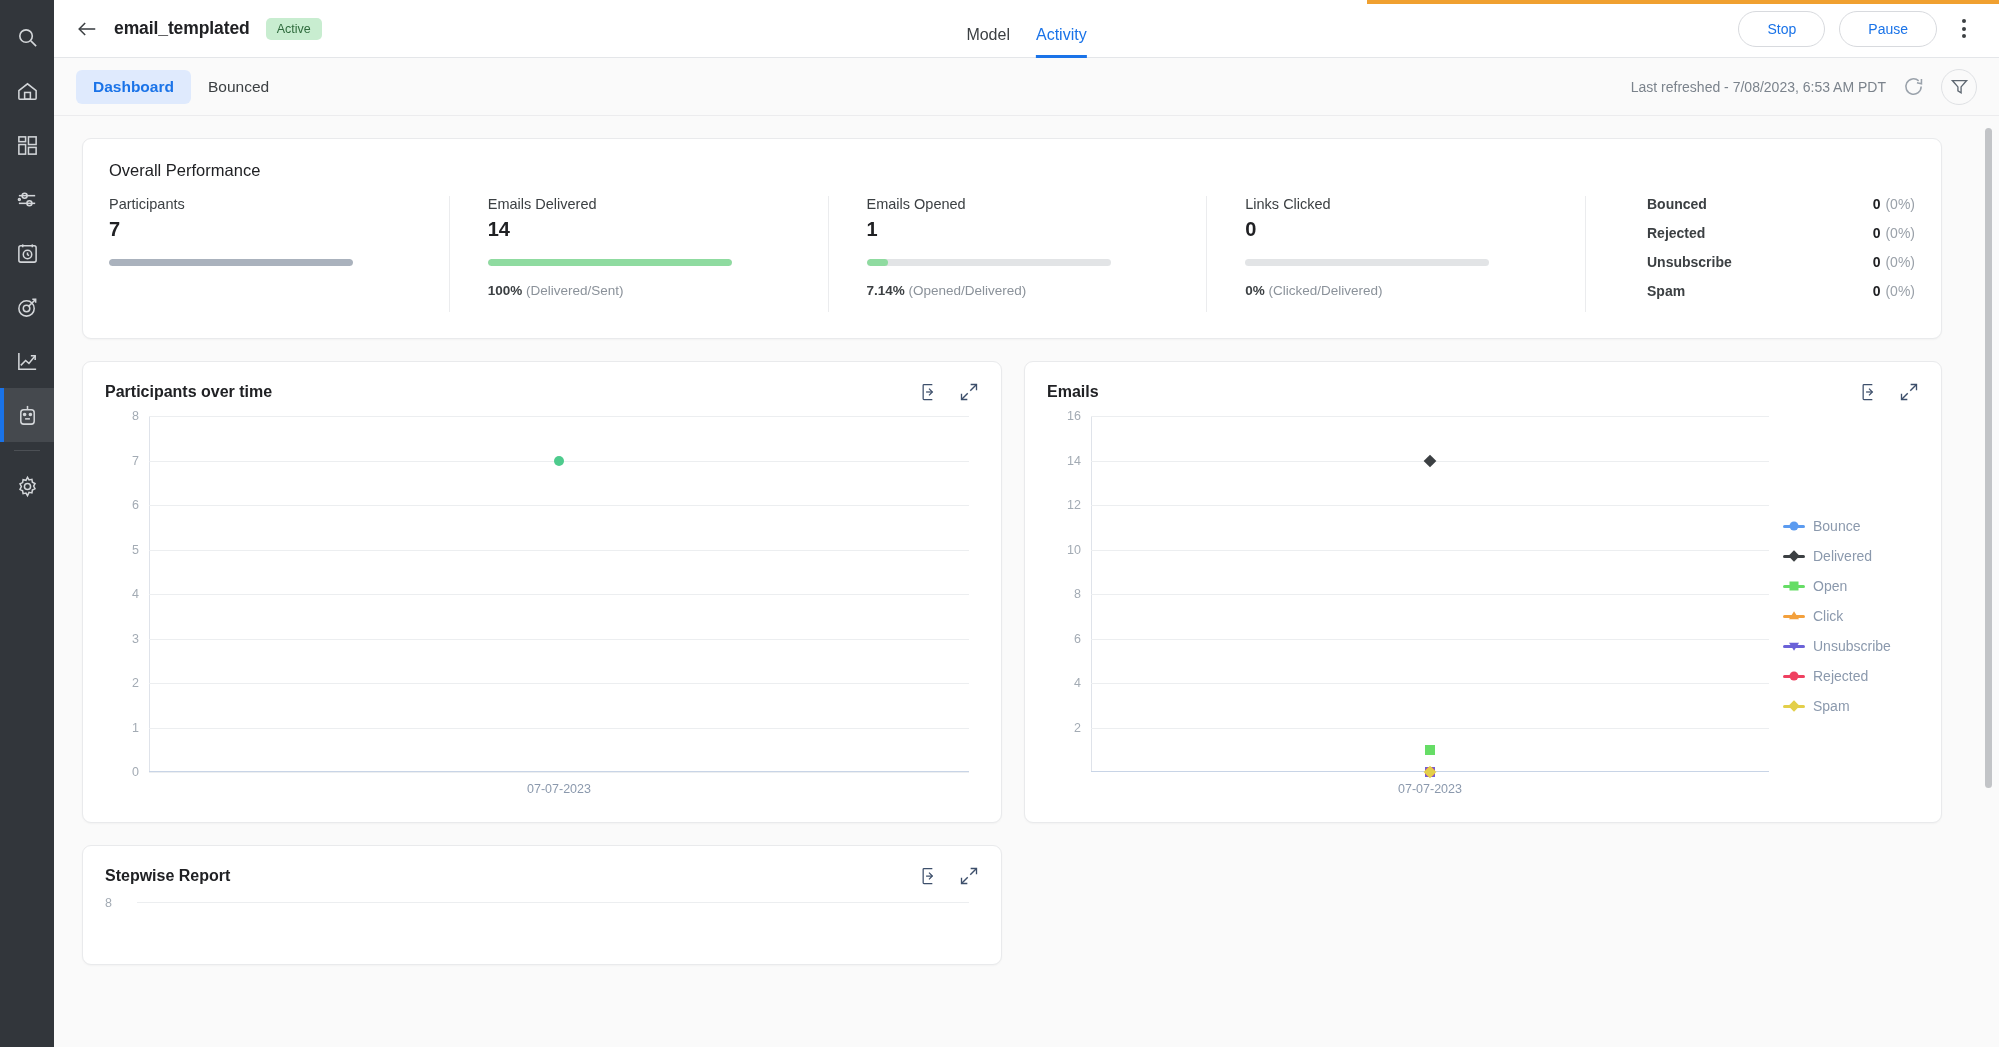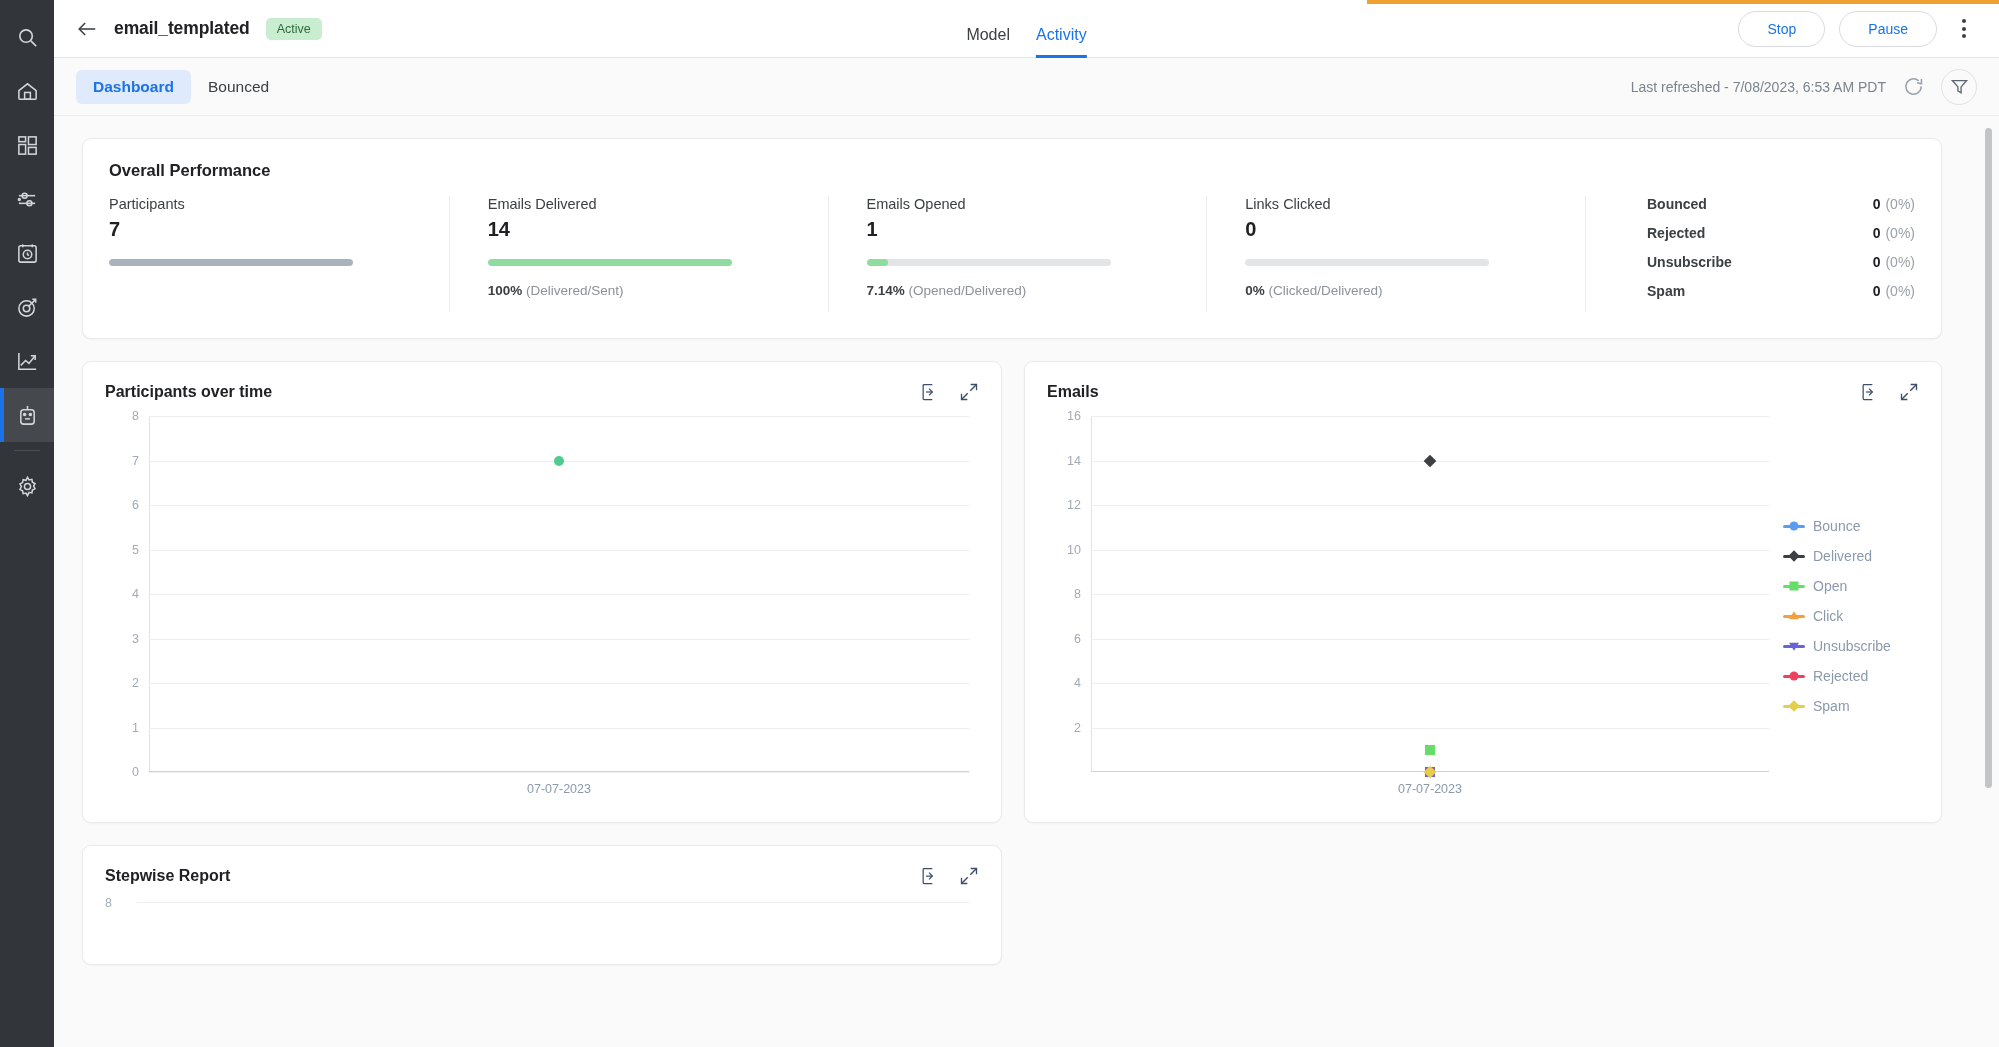--- a/index.html
+++ b/index.html
@@ -115,21 +115,21 @@
     background: #c2c4c7; border-radius: 4px; cursor: pointer;
   }
 
   .card {
     background: #fff; border: 1px solid #e9eaec; border-radius: 9px;
     box-shadow: 0 1px 2px rgba(0,0,0,.035);
   }
 
   
   .perf-card { padding: 22px 26px 26px 26px; margin-bottom: 22px; width: 1860px; }
-  .perf-title { font-size: 16.5px; font-weight: 700; color: #202124; margin-bottom: 16px; }
+  .perf-title { font-size: 16.5px; font-weight: 400; color: #202124; margin-bottom: 16px; }
   .perf-row { display: flex; align-items: stretch; }
   .metric { flex: 1; padding-right: 30px; position: relative; }
   .metric + .metric { padding-left: 38px; border-left: 1px solid #ebecee; }
   .metric-label { font-size: 14.5px; color: #3c4043; margin-bottom: 6px; }
   .metric-value { font-size: 20px; font-weight: 700; color: #202124; margin-bottom: 18px; }
   .bar-track { height: 7px; border-radius: 4px; background: #e2e4e6; width: 244px; position: relative; overflow: hidden; }
   .bar-fill { position: absolute; left: 0; top: 0; bottom: 0; border-radius: 4px; }
   .metric-sub { margin-top: 17px; font-size: 13.5px; color: #8b929a; }
   .metric-sub b { color: #3c4043; font-weight: 700; }
   .metric-sub.empty { visibility: hidden; }

